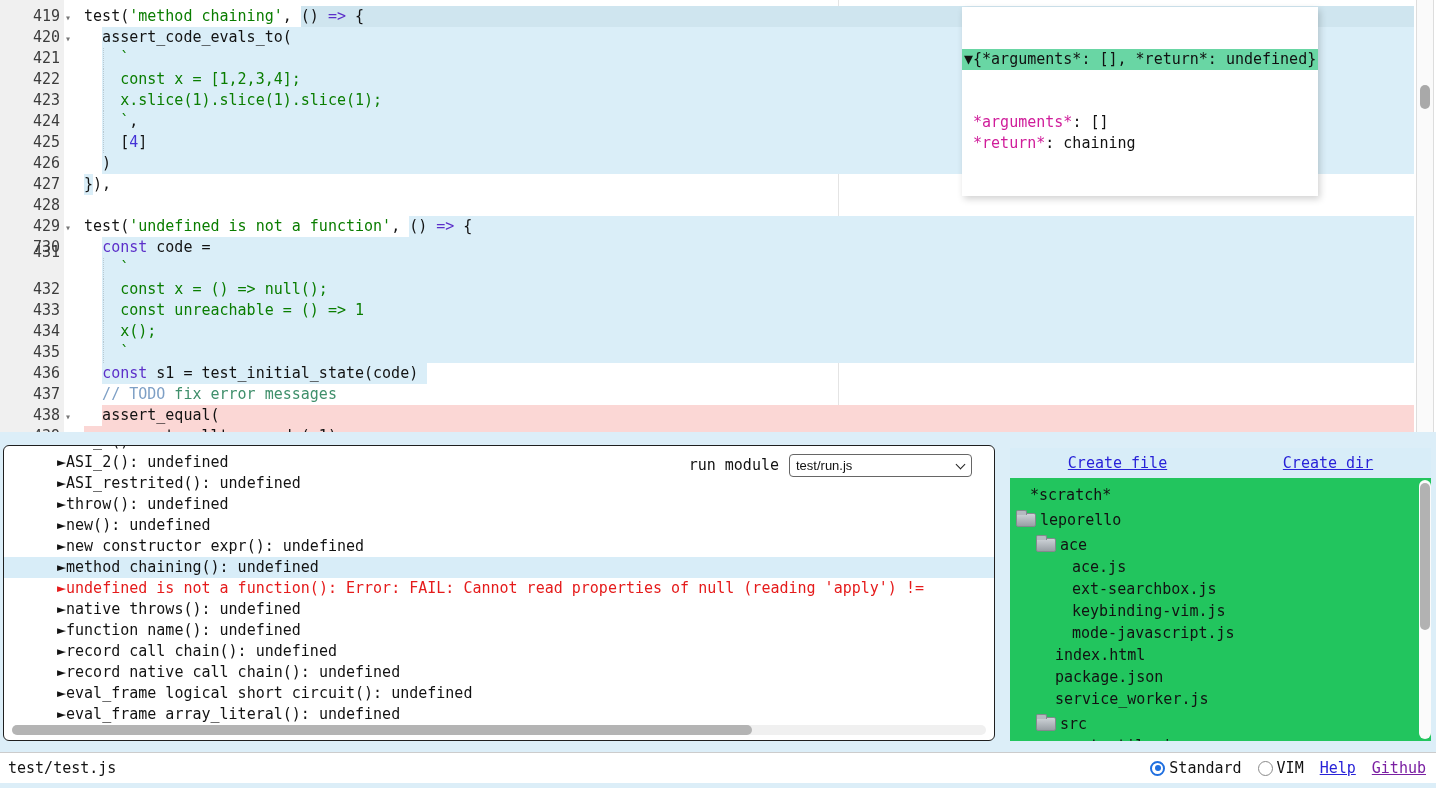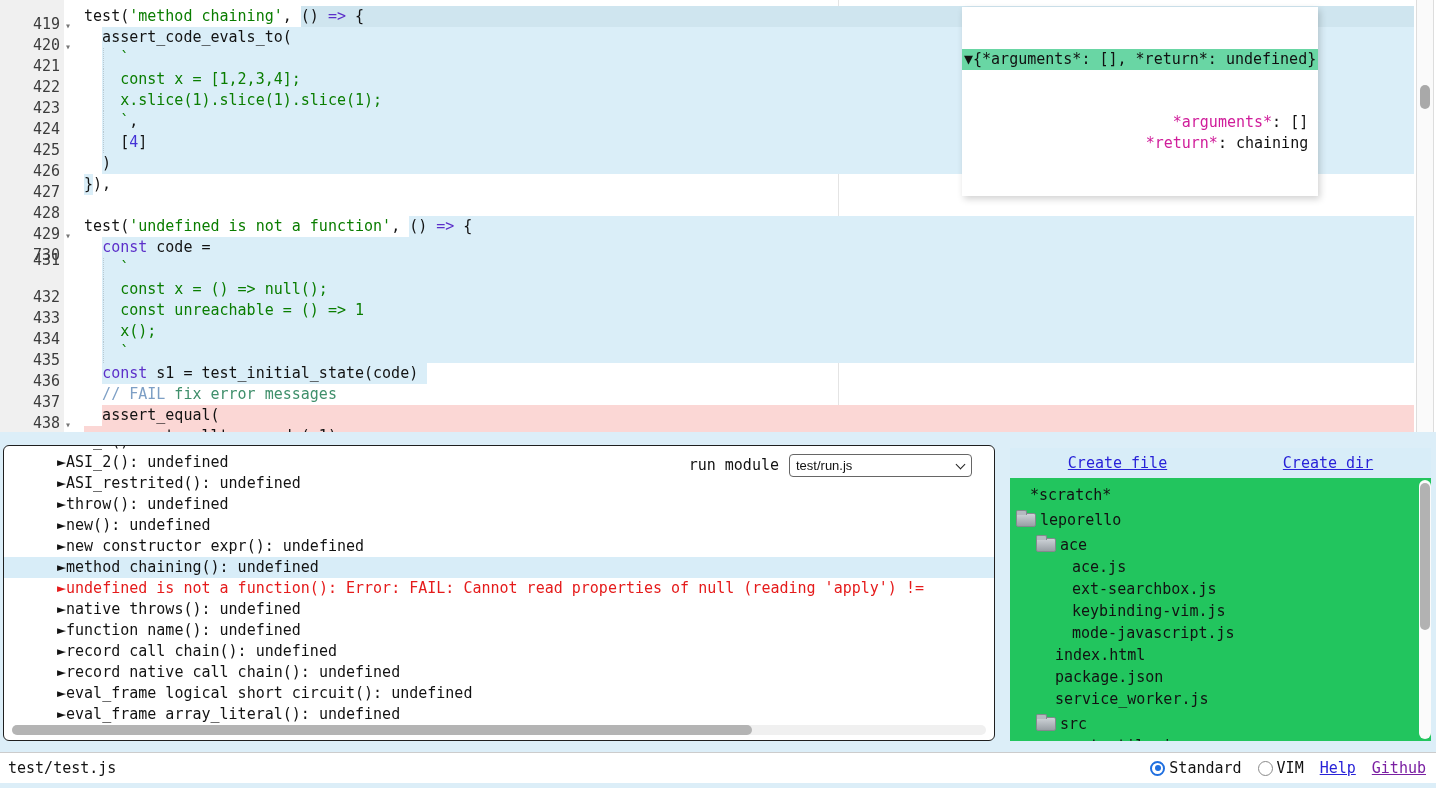--- a/index.html
+++ b/index.html
@@ -19,21 +19,21 @@
   #print-margin {
     position:absolute; left:838px; top:0; width:1px; height:432px;
     background:#e4e4e4; z-index:0;
   }
   #gutter {
     position:absolute; left:0; top:0; width:64px; height:432px;
     background:#f0f0f0; z-index:2;
   }
   .gut-row {
     position:absolute; left:0; width:76px; height:21px; line-height:21px;
-    color:#3c3c3c; text-align:right; padding-right:16px;margin-top:8px;
+    color:#3c3c3c; text-align:right; padding-right:16px;
   }
   .fold-arrow {
     position:absolute; right:2px; top:1px; width:12px; height:21px;
     font-size:10px; color:#777; text-align:center; line-height:21px;
   }
   #code-lines {
     position:absolute; left:66px; top:0; width:1348px; height:432px; z-index:1;
   }
   .ed-row { position:absolute; left:0; width:1348px; height:21px; }
   .hl { position:absolute; top:0; height:21px; z-index:1; }
@@ -57,21 +57,21 @@
     position:absolute; left:3px; top:85px; width:10px; height:24px;
     background:#a9a9a9; border-radius:5px;
   }
   
   #tooltip {
     position:absolute; left:962px; top:7px; z-index:10;
     background:#ffffff; box-shadow:2px 3px 7px rgba(0,0,0,.18);
     white-space:pre; line-height:21px;
   }
   #tooltip-header { background:#69d6a4; color:#111; padding:0 2px; height:21px; }
-  .tt-row { height:21px; padding:0 10px 0 2px;text-align:right; }
+  .tt-row { height:21px; padding:0 0 0 2px; }
   .tt-key { color:#d01d9a; }
   
   #results {
     position:absolute; left:3px; top:445px; width:992px; height:296px;
     background:#fff; border:1.5px solid #1f1f1f; border-radius:6px;
     overflow:hidden;
   }
   .res-row {
     position:absolute; left:0; width:1600px; height:21px; line-height:21px;
     padding-left:53px; white-space:pre;
@@ -235,21 +235,21 @@
       <div class="ed-row" style="top: 342px;">
         <div class="hl sel" style="left: 4ch; right: 0px;"></div>
         <div class="guide"></div>
         <div class="code-text"><span style="color: rgb(10, 125, 0);">      `</span></div>
       </div>
       <div class="ed-row" style="top: 363px;">
         <div class="hl sel" style="left: 4ch; width: 36ch;"></div>
         <div class="code-text"><span style="color: rgb(18, 18, 18);">    </span><span style="color: rgb(92, 47, 201);">const</span><span style="color: rgb(18, 18, 18);"> s1 = test_initial_state(code)</span></div>
       </div>
       <div class="ed-row" style="top: 384px;">
-        <div class="code-text"><span style="color: rgb(125, 159, 197);">    // FAIL</span><span style="color: rgb(63, 143, 107);"> fix error messages</span></div>
+        <div class="code-text"><span style="color: rgb(125, 159, 197);">    // TODO</span><span style="color: rgb(63, 143, 107);"> fix error messages</span></div>
       </div>
       <div class="ed-row" style="top: 405px;">
         <div class="hl err" style="left: 4ch; right: 0px;"></div>
         <div class="code-text"><span style="color: rgb(18, 18, 18);">    assert_equal(</span></div>
       </div>
       <div class="ed-row" style="top: 426px;">
         <div class="hl err" style="left: 2ch; right: 0px;"></div>
         <div class="code-text"><span style="color: rgb(18, 18, 18);">      assert_calltree_node(s1)</span></div>
       </div>
     </div>

